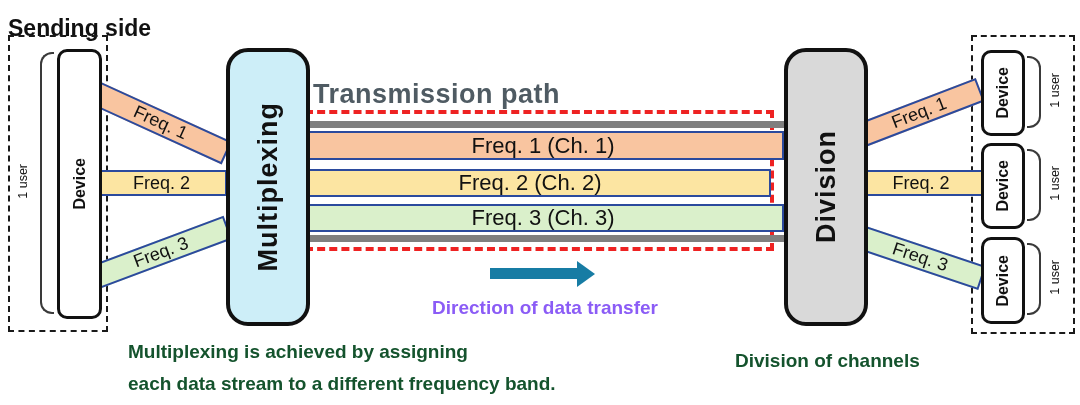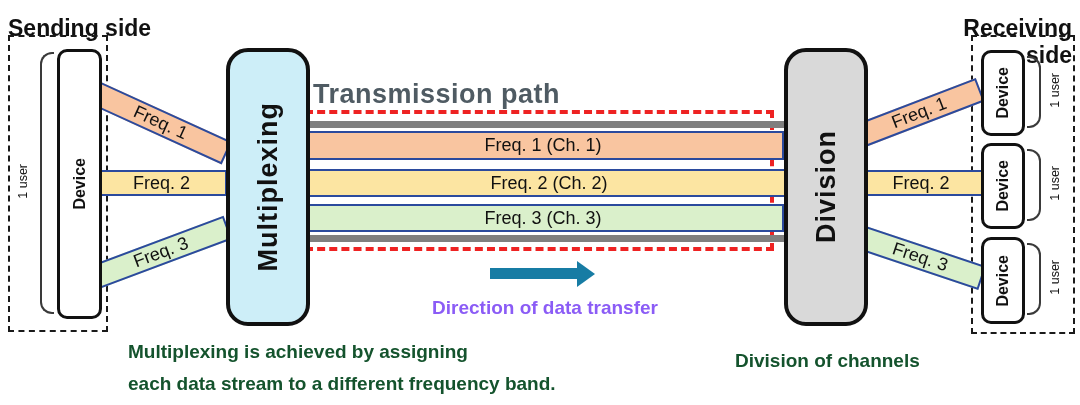--- a/index.html
+++ b/index.html
@@ -35,39 +35,38 @@
   
   .bracket-l{width:12px;border-left:2px solid #3a3a3a;border-top:2px solid #3a3a3a;
              border-bottom:2px solid #3a3a3a;border-radius:12px 0 0 12px;z-index:1;}
   .bracket-r{width:12px;border-right:2px solid #3a3a3a;border-top:2px solid #3a3a3a;
              border-bottom:2px solid #3a3a3a;border-radius:0 12px 12px 0;z-index:1;}
 
   
   .band{border:2.5px solid #2b4a9d;display:flex;align-items:center;justify-content:center;
         z-index:3;box-sizing:border-box;}
   .band span{font-size:18px;color:#111;white-space:nowrap;}
-  .band-mid span{font-size:18px;}
+  .band-mid span{font-size:22px;}
   .orange{background:#f9c5a0;}
   .yellow{background:#fce5a2;}
   .green{background:#daf0cb;}
 
   .graybar{background:#7f7f7f;z-index:3;}
 
   
   .arrow-body{background:#177ca4;z-index:3;}
   .arrow-head{width:0;height:0;border-top:13px solid transparent;
               border-bottom:13px solid transparent;border-left:18px solid #177ca4;z-index:3;}
 </style>
 </head>
 <body>
 
 <div class="stage" data-name="fdm-diagram-canvas">
 
   <div class="abs side-title" style="left:8px;top:3px;" data-name="sending-side-title">Sending side</div>
-  <div class="abs side-title" style="left:922px;top:3px;width:150px;text-align:right;" data-name="receiving-side-title">Receiving side</div>
 
   <div class="abs group-box" style="left:8px;top:35px;width:96px;height:293px;" data-name="sending-group-box"></div>
   <div class="abs user-label" style="left:10px;top:49px;width:26px;height:264px;" data-name="sending-user-label">
     <span class="vtext" data-name="sending-user-text">1 user</span>
   </div>
   <div class="abs bracket-l" style="left:40px;top:52px;height:258px;" data-name="sending-user-bracket"></div>
   <div class="abs node" style="left:57px;top:49px;width:39px;height:264px;" data-name="sending-device-box">
     <span class="vtext" data-name="sending-device-label">Device</span>
   </div>
 
@@ -86,21 +85,21 @@
     <span class="vtext" data-name="multiplexer-label">Multiplexing</span>
   </div>
 
   <div class="abs tp-title" style="left:313px;top:79px;text-align:center;" data-name="transmission-path-title">Transmission path</div>
   <div class="abs red-box" style="left:305px;top:110px;width:461px;height:133px;" data-name="transmission-path-outline"></div>
 
   <div class="abs graybar" style="left:302px;top:121px;width:482px;height:7px;" data-name="guard-bar-top"></div>
   <div class="abs band band-mid orange" style="left:302px;top:131px;width:482px;height:29px;" data-name="band-path-ch1">
     <span data-name="band-path-ch1-label">Freq. 1 (Ch. 1)</span>
   </div>
-  <div class="abs band band-mid yellow" style="left:308px;top:169px;width:482px;height:28px;" data-name="band-path-ch2">
+  <div class="abs band band-mid yellow" style="left:289px;top:169px;width:482px;height:28px;" data-name="band-path-ch2">
     <span data-name="band-path-ch2-label">Freq. 2 (Ch. 2)</span>
   </div>
   <div class="abs band band-mid green" style="left:302px;top:204px;width:482px;height:28px;" data-name="band-path-ch3">
     <span data-name="band-path-ch3-label">Freq. 3 (Ch. 3)</span>
   </div>
   <div class="abs graybar" style="left:302px;top:235px;width:482px;height:7px;" data-name="guard-bar-bottom"></div>
 
   <div class="abs arrow-body" style="left:490px;top:268px;width:87px;height:11px;" data-name="data-transfer-arrow-icon"></div>
   <div class="abs arrow-head" style="left:577px;top:261px;" data-name="data-transfer-arrowhead-icon"></div>
   <div class="abs dir-label" style="left:420px;top:297px;width:250px;" data-name="direction-label">Direction of data transfer</div>

